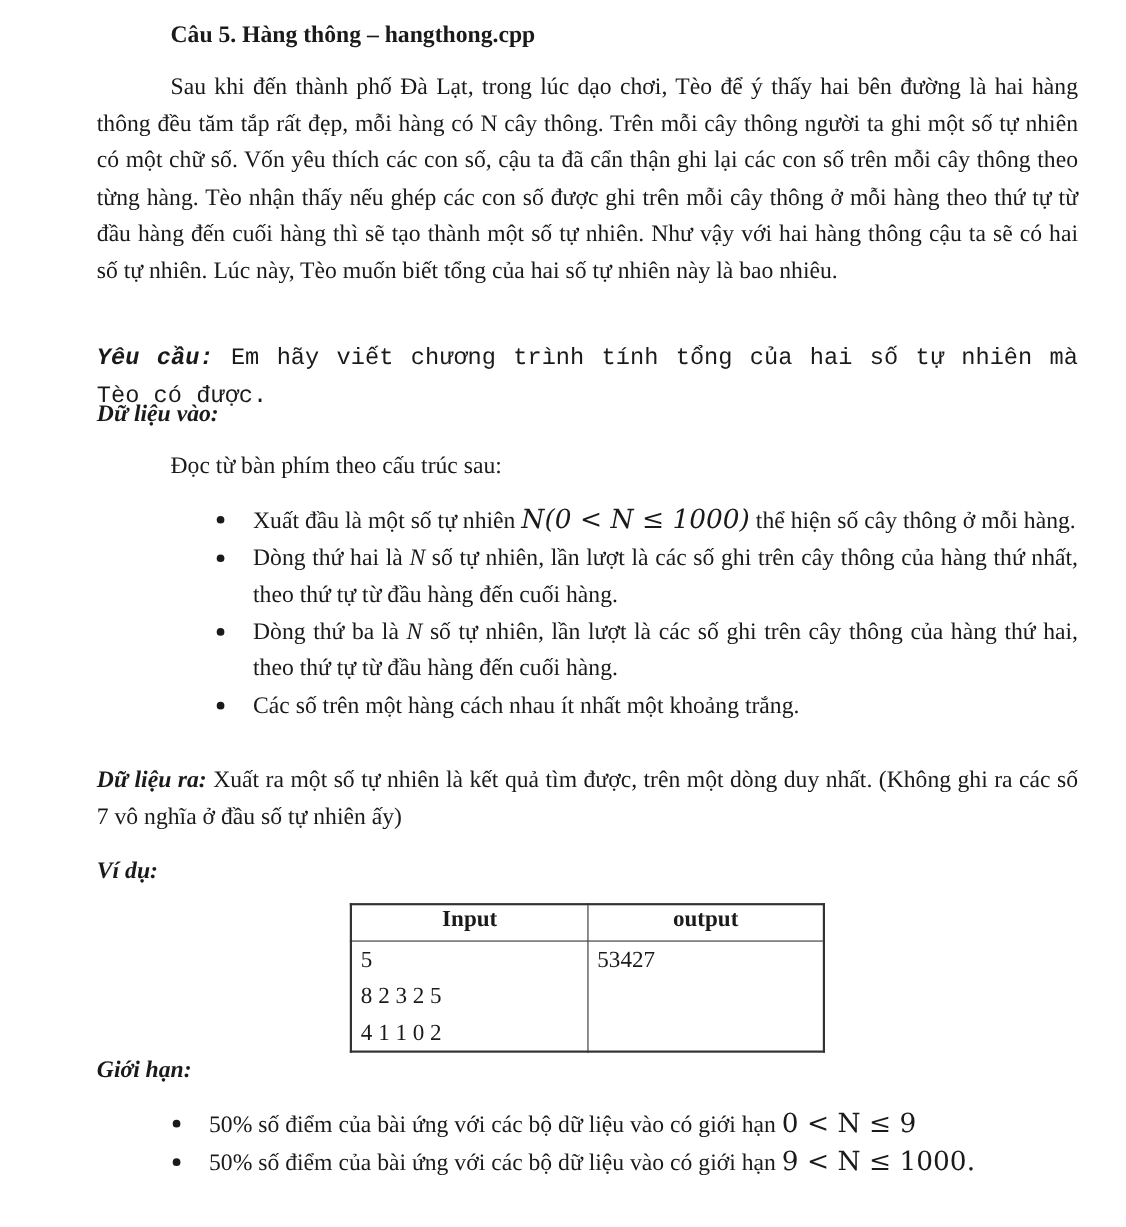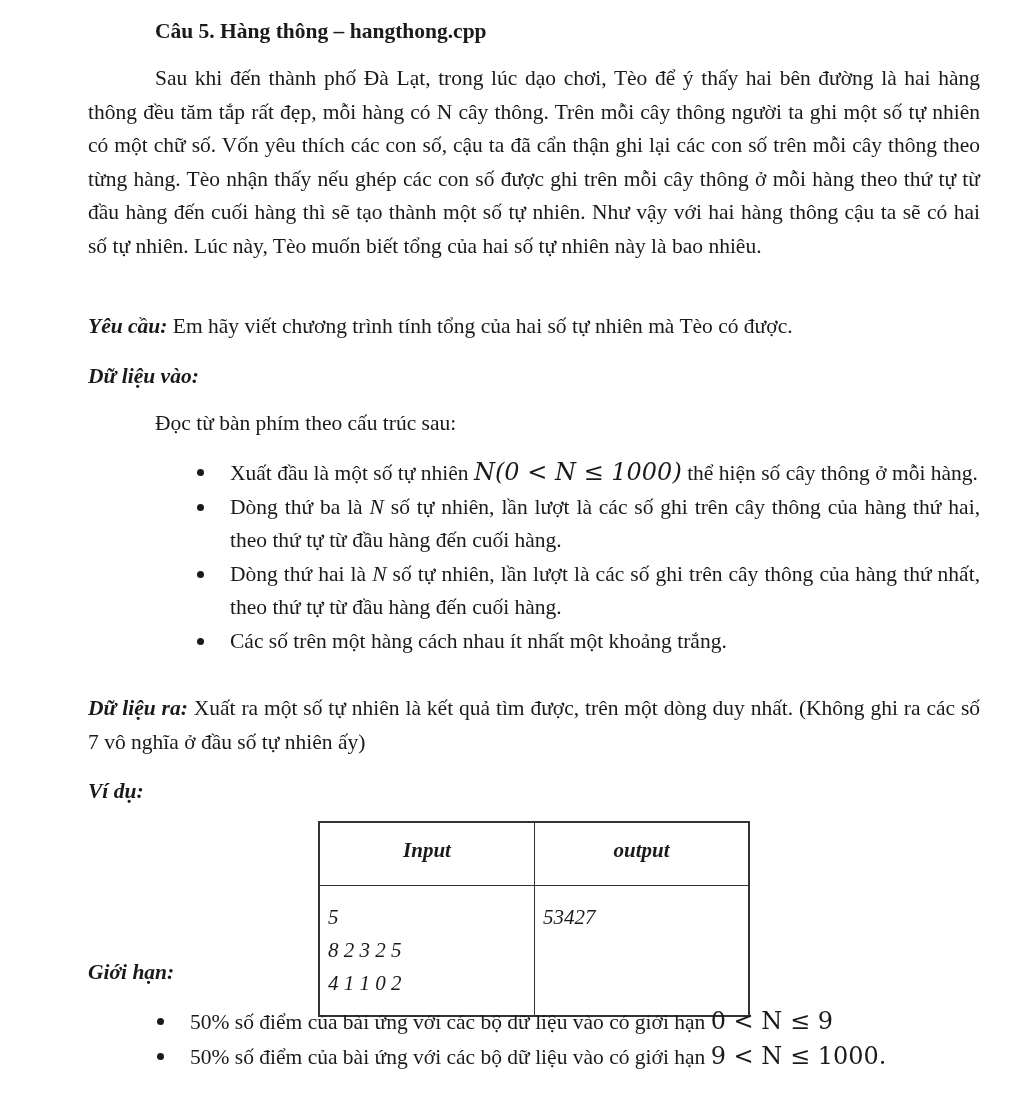--- a/index.html
+++ b/index.html
@@ -22,45 +22,45 @@
     width: 7px; height: 7px; border-radius: 50%; background: #1a1a1a;
   }
   .math { font-family: "DejaVu Serif", serif; font-size: 24px; }
   .mathi { font-style: italic; }
   table.example {
     position: absolute; left: 306px; top: 821px;
     border-collapse: collapse; border: 2px solid #333;
     font-size: 21px;
   }
   table.example th, table.example td {
-    border: 1.5px solid #333; padding: 15px 8px; vertical-align: top; font-style: italic;
+    border: 1.5px solid #333; padding: 0 8px; vertical-align: top;
   }
   table.example th { font-weight: bold; text-align: center; height: 32px; }
   table.example td.in { width: 198px; line-height: 33px; }
   table.example td.out { width: 197px; line-height: 33px; }
 </style>
 </head>
 <body>
 
 <div class="page">
 
   <div class="line title">Câu 5. Hàng thông – hangthong.cpp</div>
 
   <div class="line para" style="top: 62px; white-space: normal;"><span class="indent"></span><span>Sau khi đến thành phố Đà Lạt, trong lúc dạo chơi, Tèo để ý thấy hai bên đường là hai hàng thông đều tăm tắp rất đẹp, mỗi hàng có N cây thông. Trên mỗi cây thông người ta ghi một số tự nhiên có một chữ số. Vốn yêu thích các con số, cậu ta đã cẩn thận ghi lại các con số trên mỗi cây thông theo từng hàng. Tèo nhận thấy nếu ghép các con số được ghi trên mỗi cây thông ở mỗi hàng theo thứ tự từ đầu hàng đến cuối hàng thì sẽ tạo thành một số tự nhiên. Như vậy với hai hàng thông cậu ta sẽ có hai số tự nhiên. Lúc này, Tèo muốn biết tổng của hai số tự nhiên này là bao nhiêu.</span></div>
 
-  <div class="line para" style="top: 310px; white-space: normal;"><span class="label-bi">Yêu cầu:</span><span> Em hãy viết chương trình tính tổng của hai số tự nhiên mà Tèo có được.</span></div>
+  <div class="line para" style="top: 310px; white-space: normal; font-family: Liberation Mono, monospace;"><span class="label-bi">Yêu cầu:</span><span> Em hãy viết chương trình tính tổng của hai số tự nhiên mà Tèo có được.</span></div>
 
   <div class="line para" style="top: 360px; white-space: normal;"><span class="label-bi">Dữ liệu vào:</span></div>
 
   <div class="line para" style="top: 407px; white-space: normal;"><span class="indent"></span><span>Đọc từ bàn phím theo cấu trúc sau:</span></div>
 
   <ul class="bullets" style="top:456px;">
     <li><span class="dot"></span><span>Xuất đầu là một số tự nhiên </span><span class="math mathi">N(0 &lt; N ≤ 1000)</span><span> thể hiện số cây thông ở mỗi hàng.</span></li>
+    <li><span class="dot"></span><span>Dòng thứ hai là </span><span class="mathi">N</span><span> số tự nhiên, lần lượt là các số ghi trên cây thông của hàng thứ nhất, theo thứ tự từ đầu hàng đến cuối hàng.</span></li>
     <li><span class="dot"></span><span>Dòng thứ ba là </span><span class="mathi">N</span><span> số tự nhiên, lần lượt là các số ghi trên cây thông của hàng thứ hai, theo thứ tự từ đầu hàng đến cuối hàng.</span></li>
-    <li><span class="dot"></span><span>Dòng thứ hai là </span><span class="mathi">N</span><span> số tự nhiên, lần lượt là các số ghi trên cây thông của hàng thứ nhất, theo thứ tự từ đầu hàng đến cuối hàng.</span></li>
     <li><span class="dot"></span><span>Các số trên một hàng cách nhau ít nhất một khoảng trắng.</span></li>
   </ul>
 
   <div class="line para" style="top: 692px; white-space: normal;"><span class="label-bi">Dữ liệu ra:</span><span> Xuất ra một số tự nhiên là kết quả tìm được, trên một dòng duy nhất. (Không ghi ra các số 7 vô nghĩa ở đầu số tự nhiên ấy)</span></div>
 
   <div class="line para" style="top: 775px; white-space: normal;"><span class="label-bi">Ví dụ:</span></div>
 
   <table class="example">
     <tbody>
         <tr>

